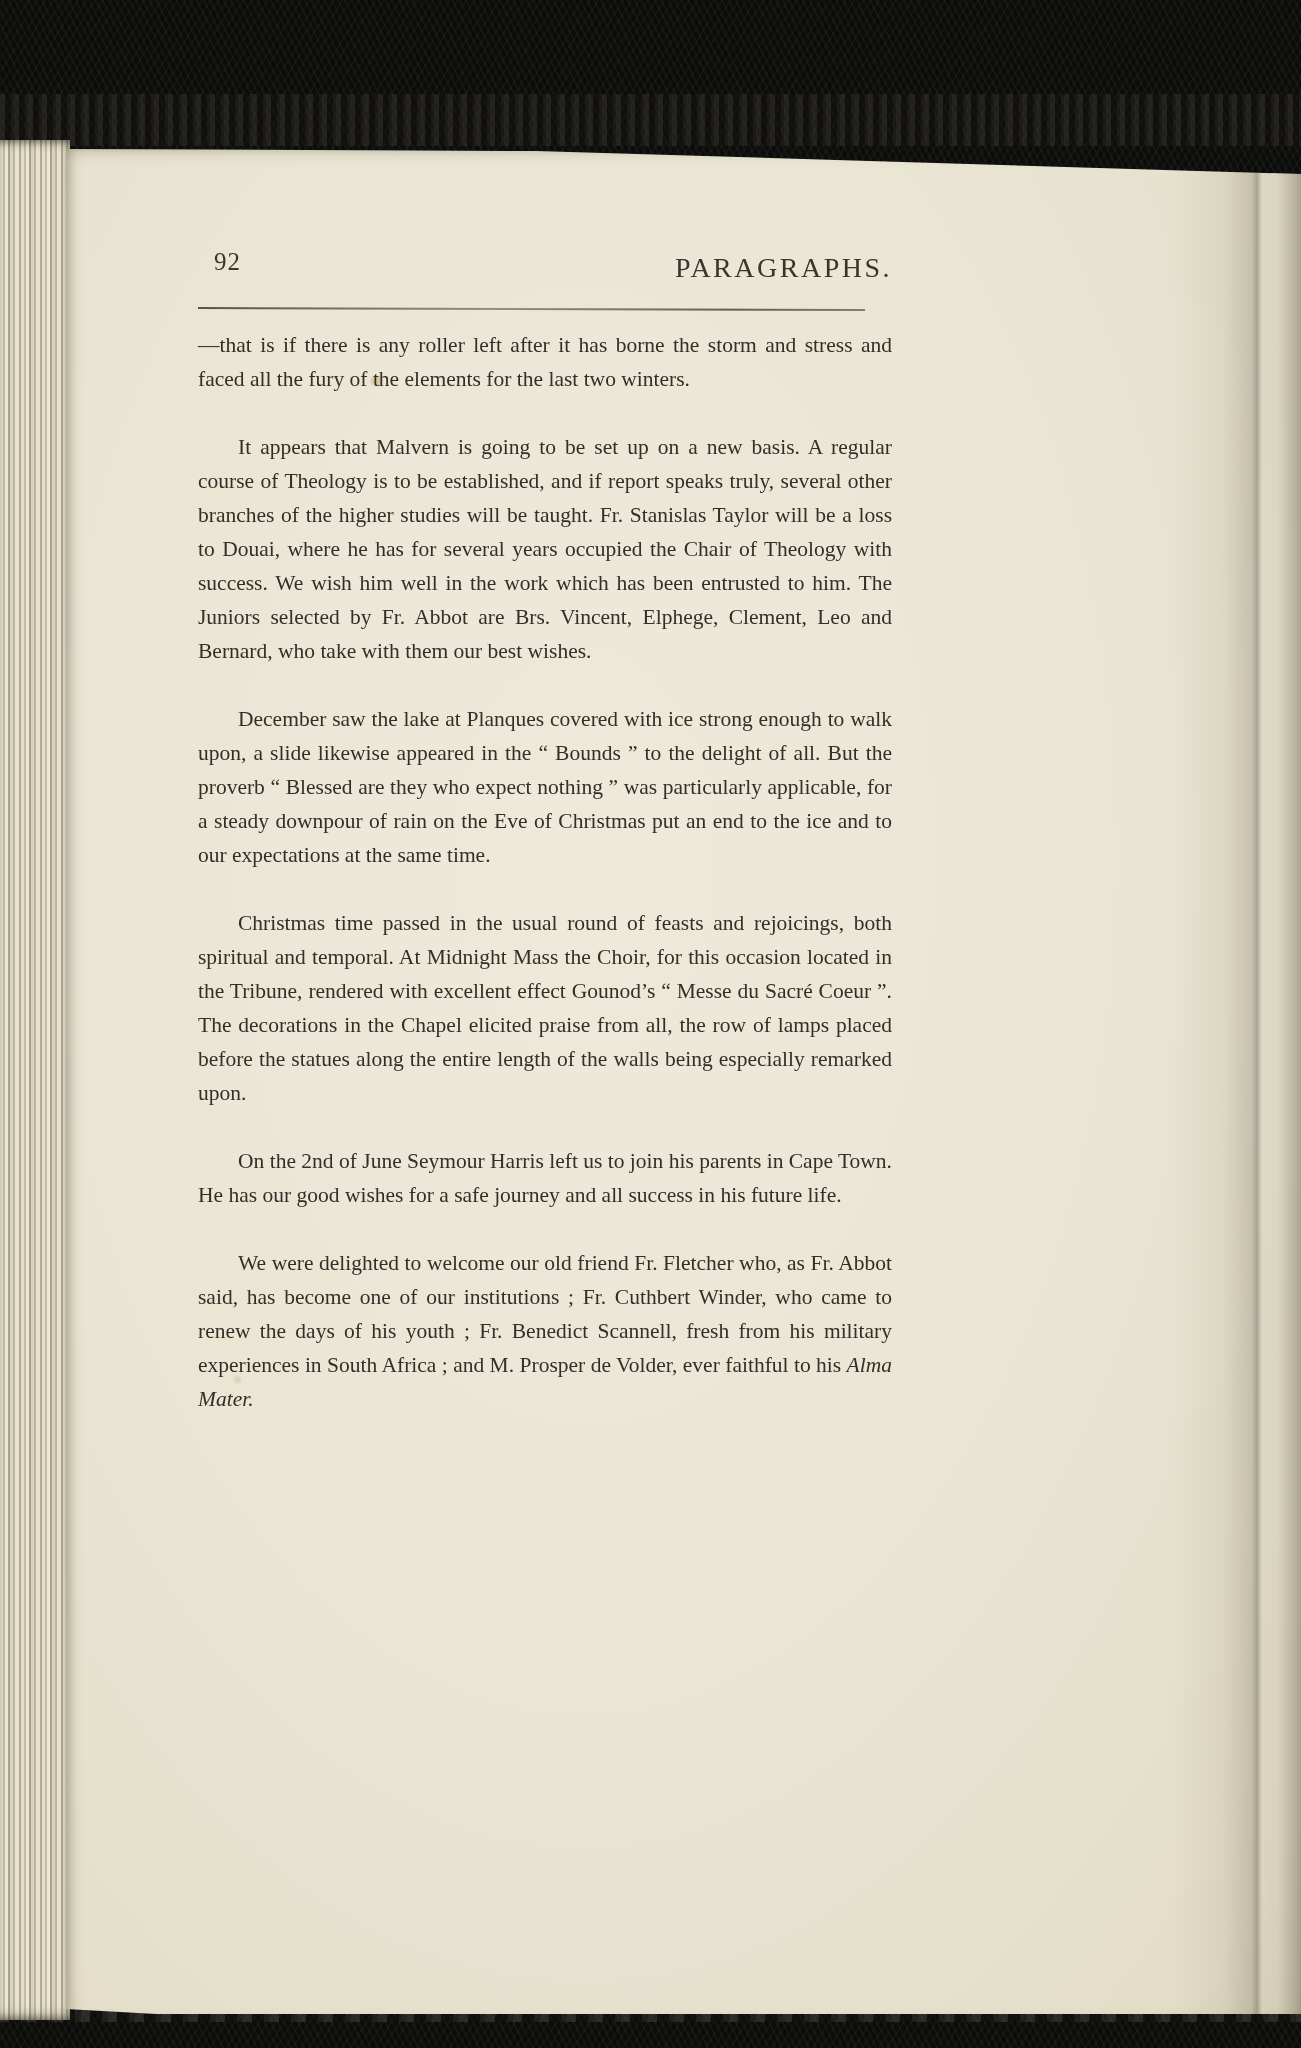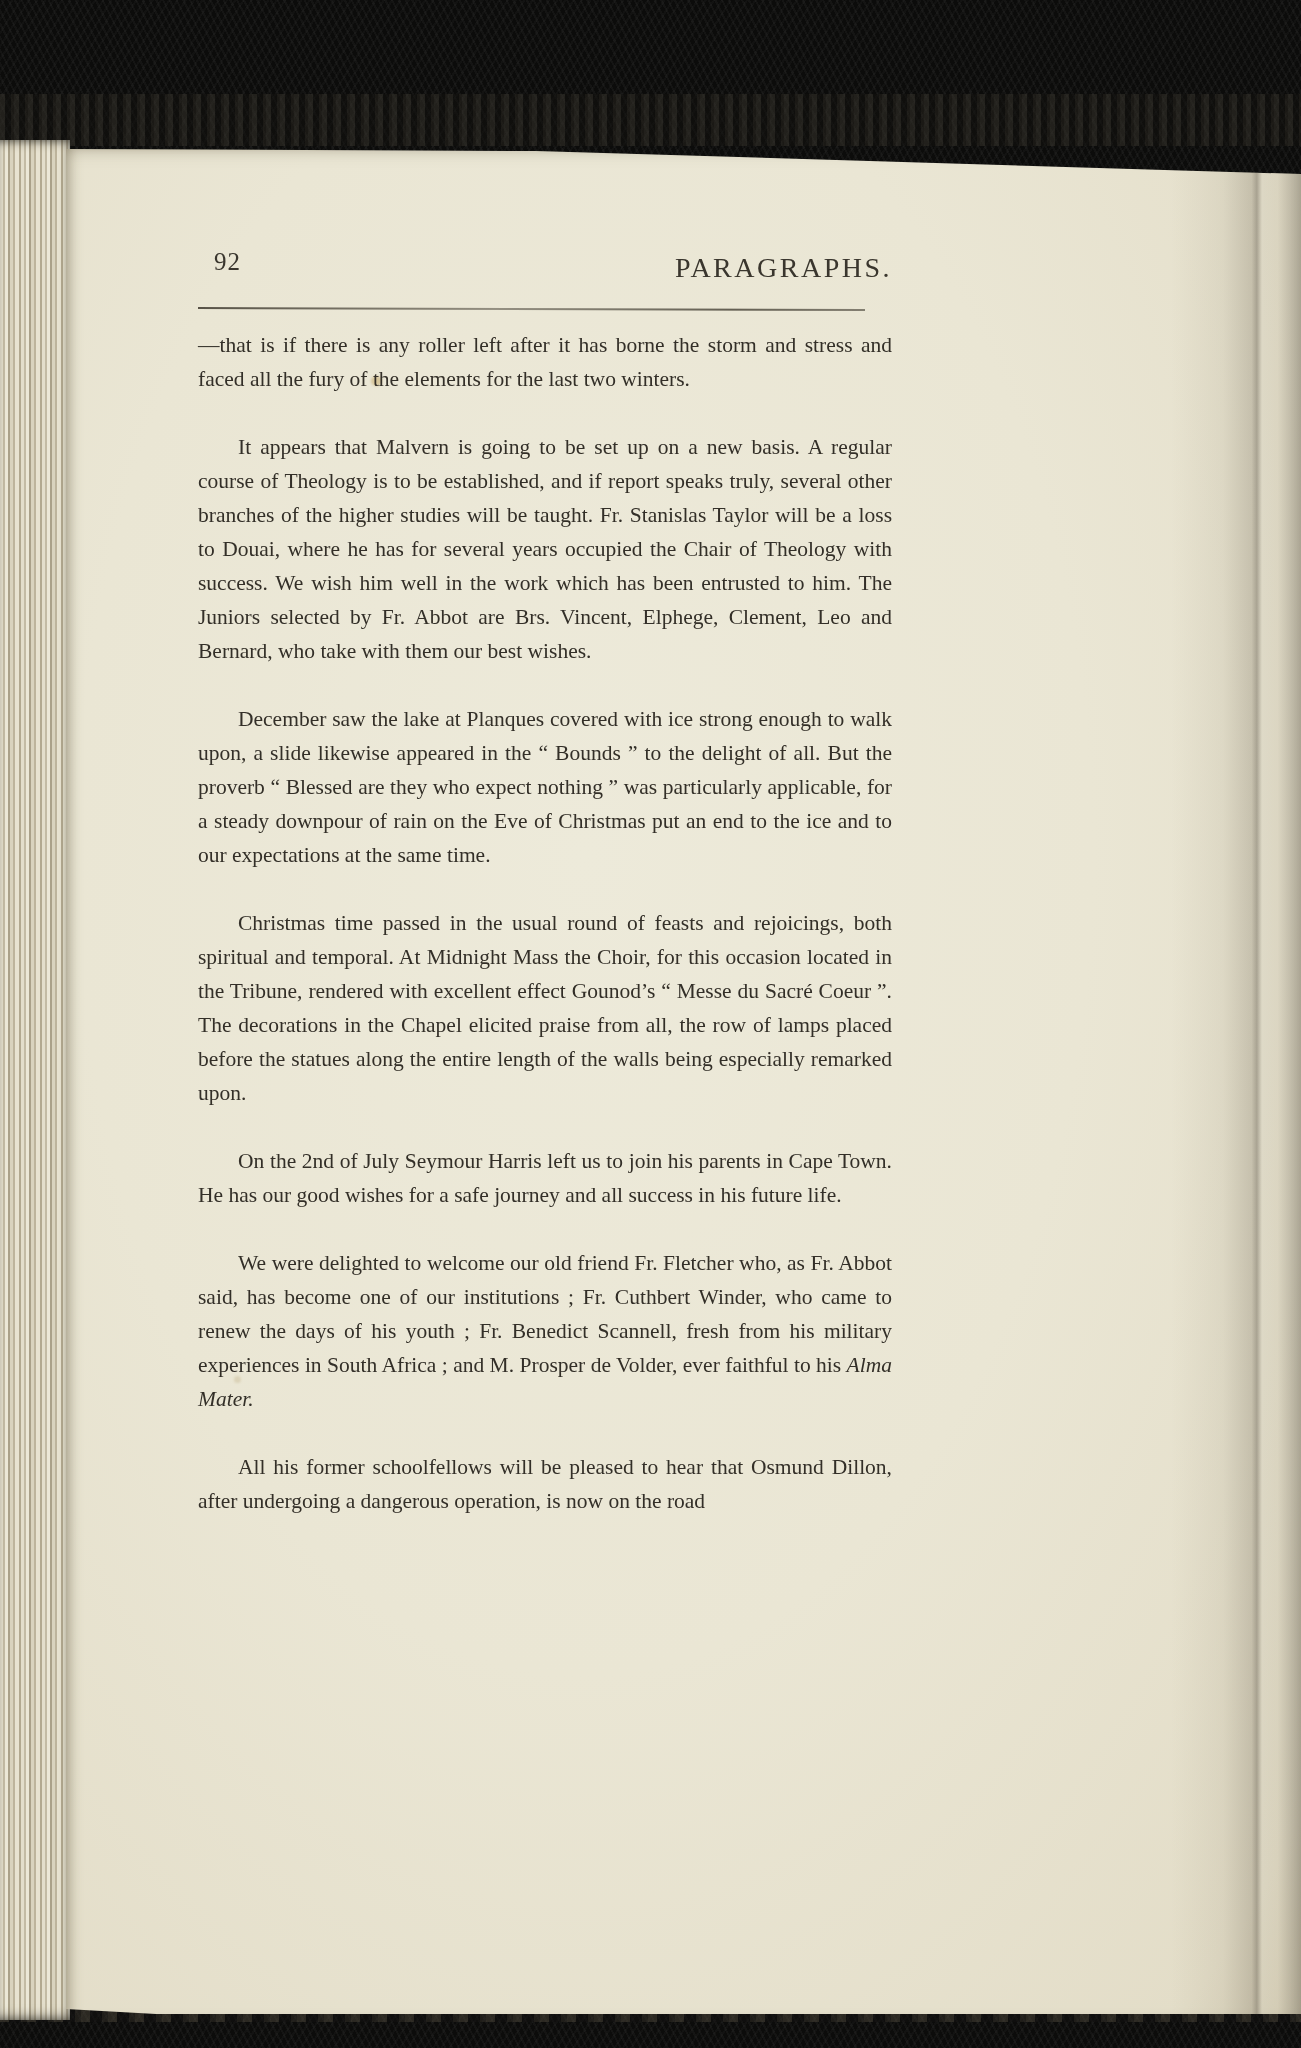--- a/index.html
+++ b/index.html
@@ -90,20 +90,19 @@
       <span class="page-number">92</span>
       <span class="running-header">PARAGRAPHS.</span>
     </div>
     <div class="header-rule"></div>
 
     <div class="body-text">
       <p class="noindent">—that is if there is any roller left after it has borne the storm and stress and faced all the fury of the elements for the last two winters.</p>
       <p>It appears that Malvern is going to be set up on a new basis. A regular course of Theology is to be established, and if report speaks truly, several other branches of the higher studies will be taught. Fr. Stanislas Taylor will be a loss to Douai, where he has for several years occupied the Chair of Theology with success. We wish him well in the work which has been entrusted to him. The Juniors selected by Fr. Abbot are Brs. Vincent, Elphege, Clement, Leo and Bernard, who take with them our best wishes.</p>
       <p>December saw the lake at Planques covered with ice strong enough to walk upon, a slide likewise appeared in the “ Bounds ” to the delight of all. But the proverb “ Blessed are they who expect nothing ” was particularly applicable, for a steady downpour of rain on the Eve of Christmas put an end to the ice and to our expectations at the same time.</p>
       <p>Christmas time passed in the usual round of feasts and rejoicings, both spiritual and temporal. At Midnight Mass the Choir, for this occasion located in the Tribune, rendered with excellent effect Gounod’s “ Messe du Sacré Coeur ”. The decorations in the Chapel elicited praise from all, the row of lamps placed before the statues along the entire length of the walls being especially remarked upon.</p>
-      <p>On the 2nd of July Seymour Harris left us to join his parents in Cape Town. He has our good wishes for a safe journey and all success in his future life.</p>
+      <p>On the 2nd of June Seymour Harris left us to join his parents in Cape Town. He has our good wishes for a safe journey and all success in his future life.</p>
       <p><span>We were delighted to welcome our old friend Fr. Fletcher who, as Fr. Abbot said, has become one of our institutions ; Fr. Cuthbert Winder, who came to renew the days of his youth ; Fr. Benedict Scannell, fresh from his military experiences in South Africa ; and M. Prosper de Volder, ever faithful to his </span><span class="italic">Alma Mater.</span></p>
-      <p>All his former schoolfellows will be pleased to hear that Osmund Dillon, after undergoing a dangerous operation, is now on the road</p>
     </div>
   </div>
 
   <div class="gutter-shadow"></div>
 </div>
 
 </body></html>

